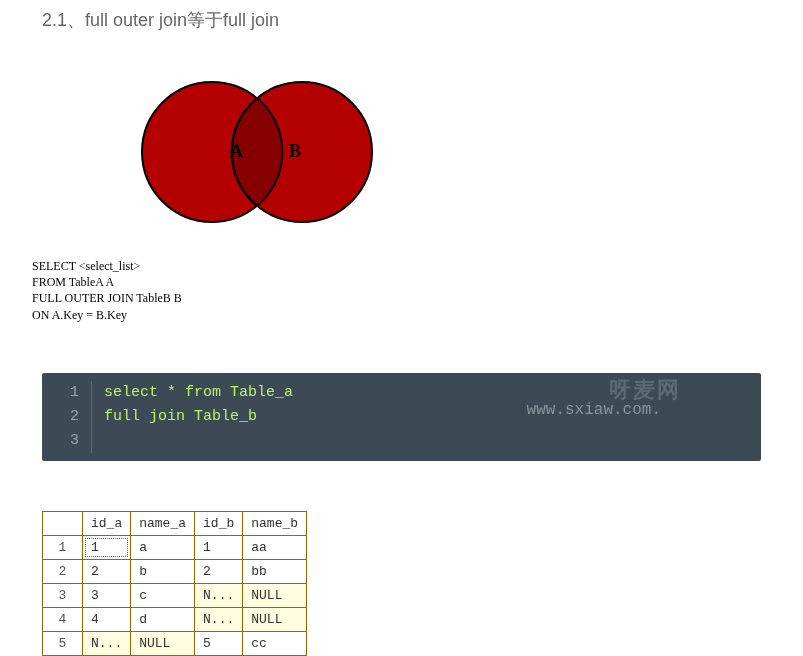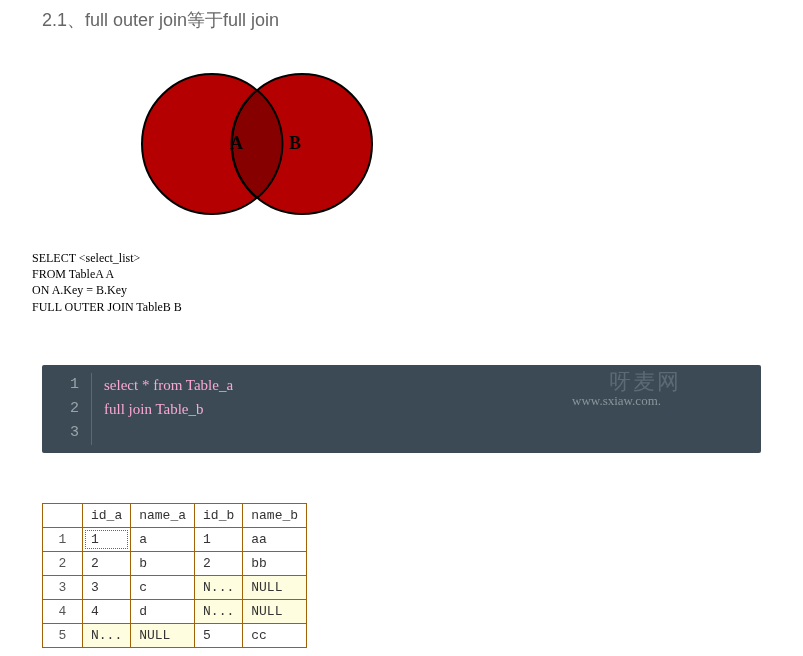--- a/index.html
+++ b/index.html
@@ -7,21 +7,21 @@
       font-family: -apple-system, BlinkMacSystemFont, "Segoe UI", Arial, sans-serif;
       background: #fff;
       padding: 8px 12px;
       width: 803px;
       color: #333;
     }
     .heading {
       font-size: 18px;
       color: #666;
       font-weight: 400;
-      margin-bottom: 32px;
+      margin-bottom: 40px;
       margin-left: 30px;
     }
     .venn-section {
       margin-left: 20px;
       margin-bottom: 50px;
       position: relative;
     }
     .venn-svg {
       display: block;
     }
@@ -49,43 +49,42 @@
     }
     .line-num {
       color: #9aa5ab;
       width: 50px;
       text-align: right;
       padding-right: 12px;
       border-right: 1px solid #5a6a74;
       flex-shrink: 0;
     }
     .code-text {
-      color: #f9a8d4;
+      color: #bef264;
       padding-left: 12px;
       white-space: pre;
-      font-family: Liberation Serif, serif;
     }
     .watermark {
       position: absolute;
       right: 80px;
       top: 2px;
       color: #5b6a74;
       font-size: 22px;
-      font-weight: normal;
+      font-weight: bold;
       letter-spacing: 2px;
       pointer-events: none;
       font-family: "Microsoft YaHei", sans-serif;
     }
     .watermark-sub {
       position: absolute;
       right: 100px;
       top: 28px;
       color: #8a959c;
-      font-size: 13px;
-      font-family: Liberation Serif, serif;
+      font-size: 16px;
+      font-family: Liberation Mono, monospace;
       pointer-events: none;
     }
     .result-table {
       margin-left: 30px;
       border-collapse: collapse;
       font-family: "Courier New", monospace;
       font-size: 13px;
     }
     .result-table th, .result-table td {
       border: 1px solid #a16207;
@@ -134,22 +133,22 @@
   <svg class="venn-svg" width="380" height="190">
     <circle cx="180" cy="80" r="70" fill="#b40000" stroke="#000" stroke-width="2"></circle>
     <circle cx="270" cy="80" r="70" fill="#b40000" stroke="#000" stroke-width="2"></circle>
     <path d="M225,26 A70,70 0 0,1 225,134 A70,70 0 0,1 225,26 Z" fill="rgba(0,0,0,0.25)" stroke="#000" stroke-width="2"></path>
     <text x="198" y="85" font-family="serif" font-size="18" font-weight="bold" fill="#000">A</text>
     <text x="257" y="85" font-family="serif" font-size="18" font-weight="bold" fill="#000">B</text>
   </svg>
   <div class="sql-text">
     <div>SELECT &lt;select_list&gt;</div>
     <div>FROM TableA A</div>
+    <div>FULL OUTER JOIN TableB B</div>
     <div>ON A.Key = B.Key</div>
-    <div>FULL OUTER JOIN TableB B</div>
   </div>
 </div>
 
 <div class="code-block">
   <div class="watermark">呀麦网</div>
   <div class="watermark-sub">www.sxiaw.com.</div>
   <div class="code-line">
     <span class="line-num">1</span>
     <span class="code-text">select * from Table_a</span>
   </div>

